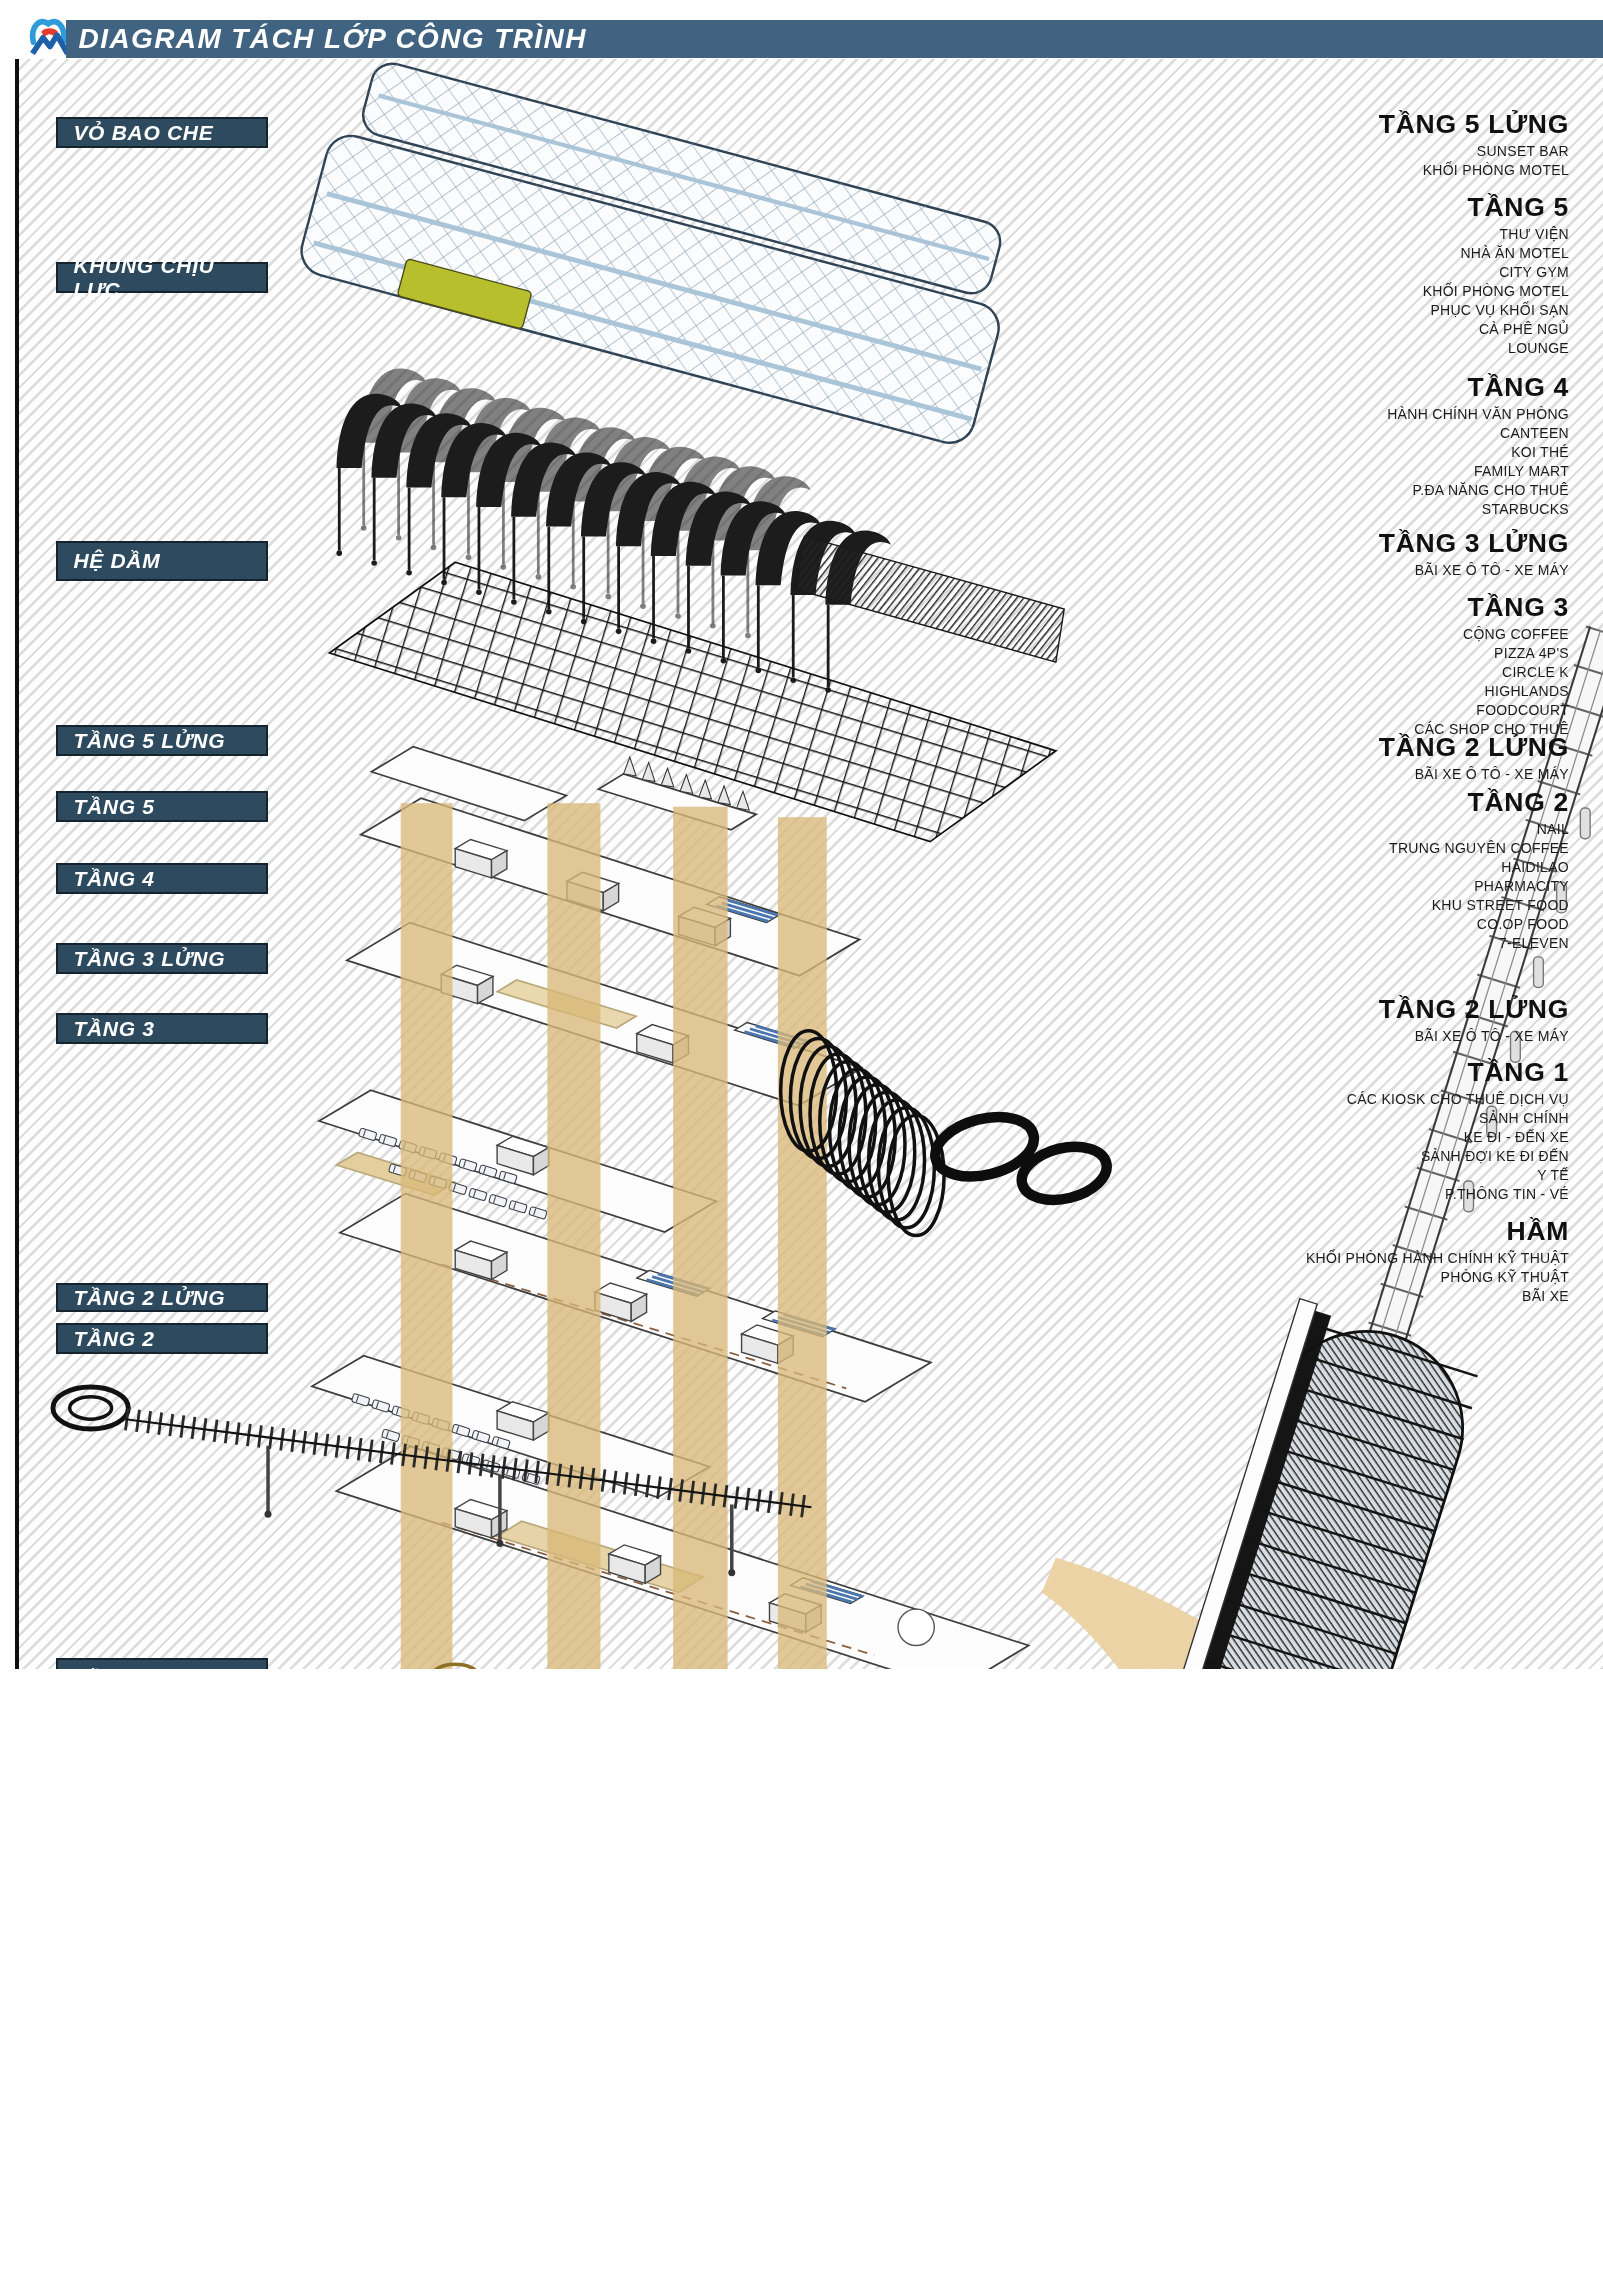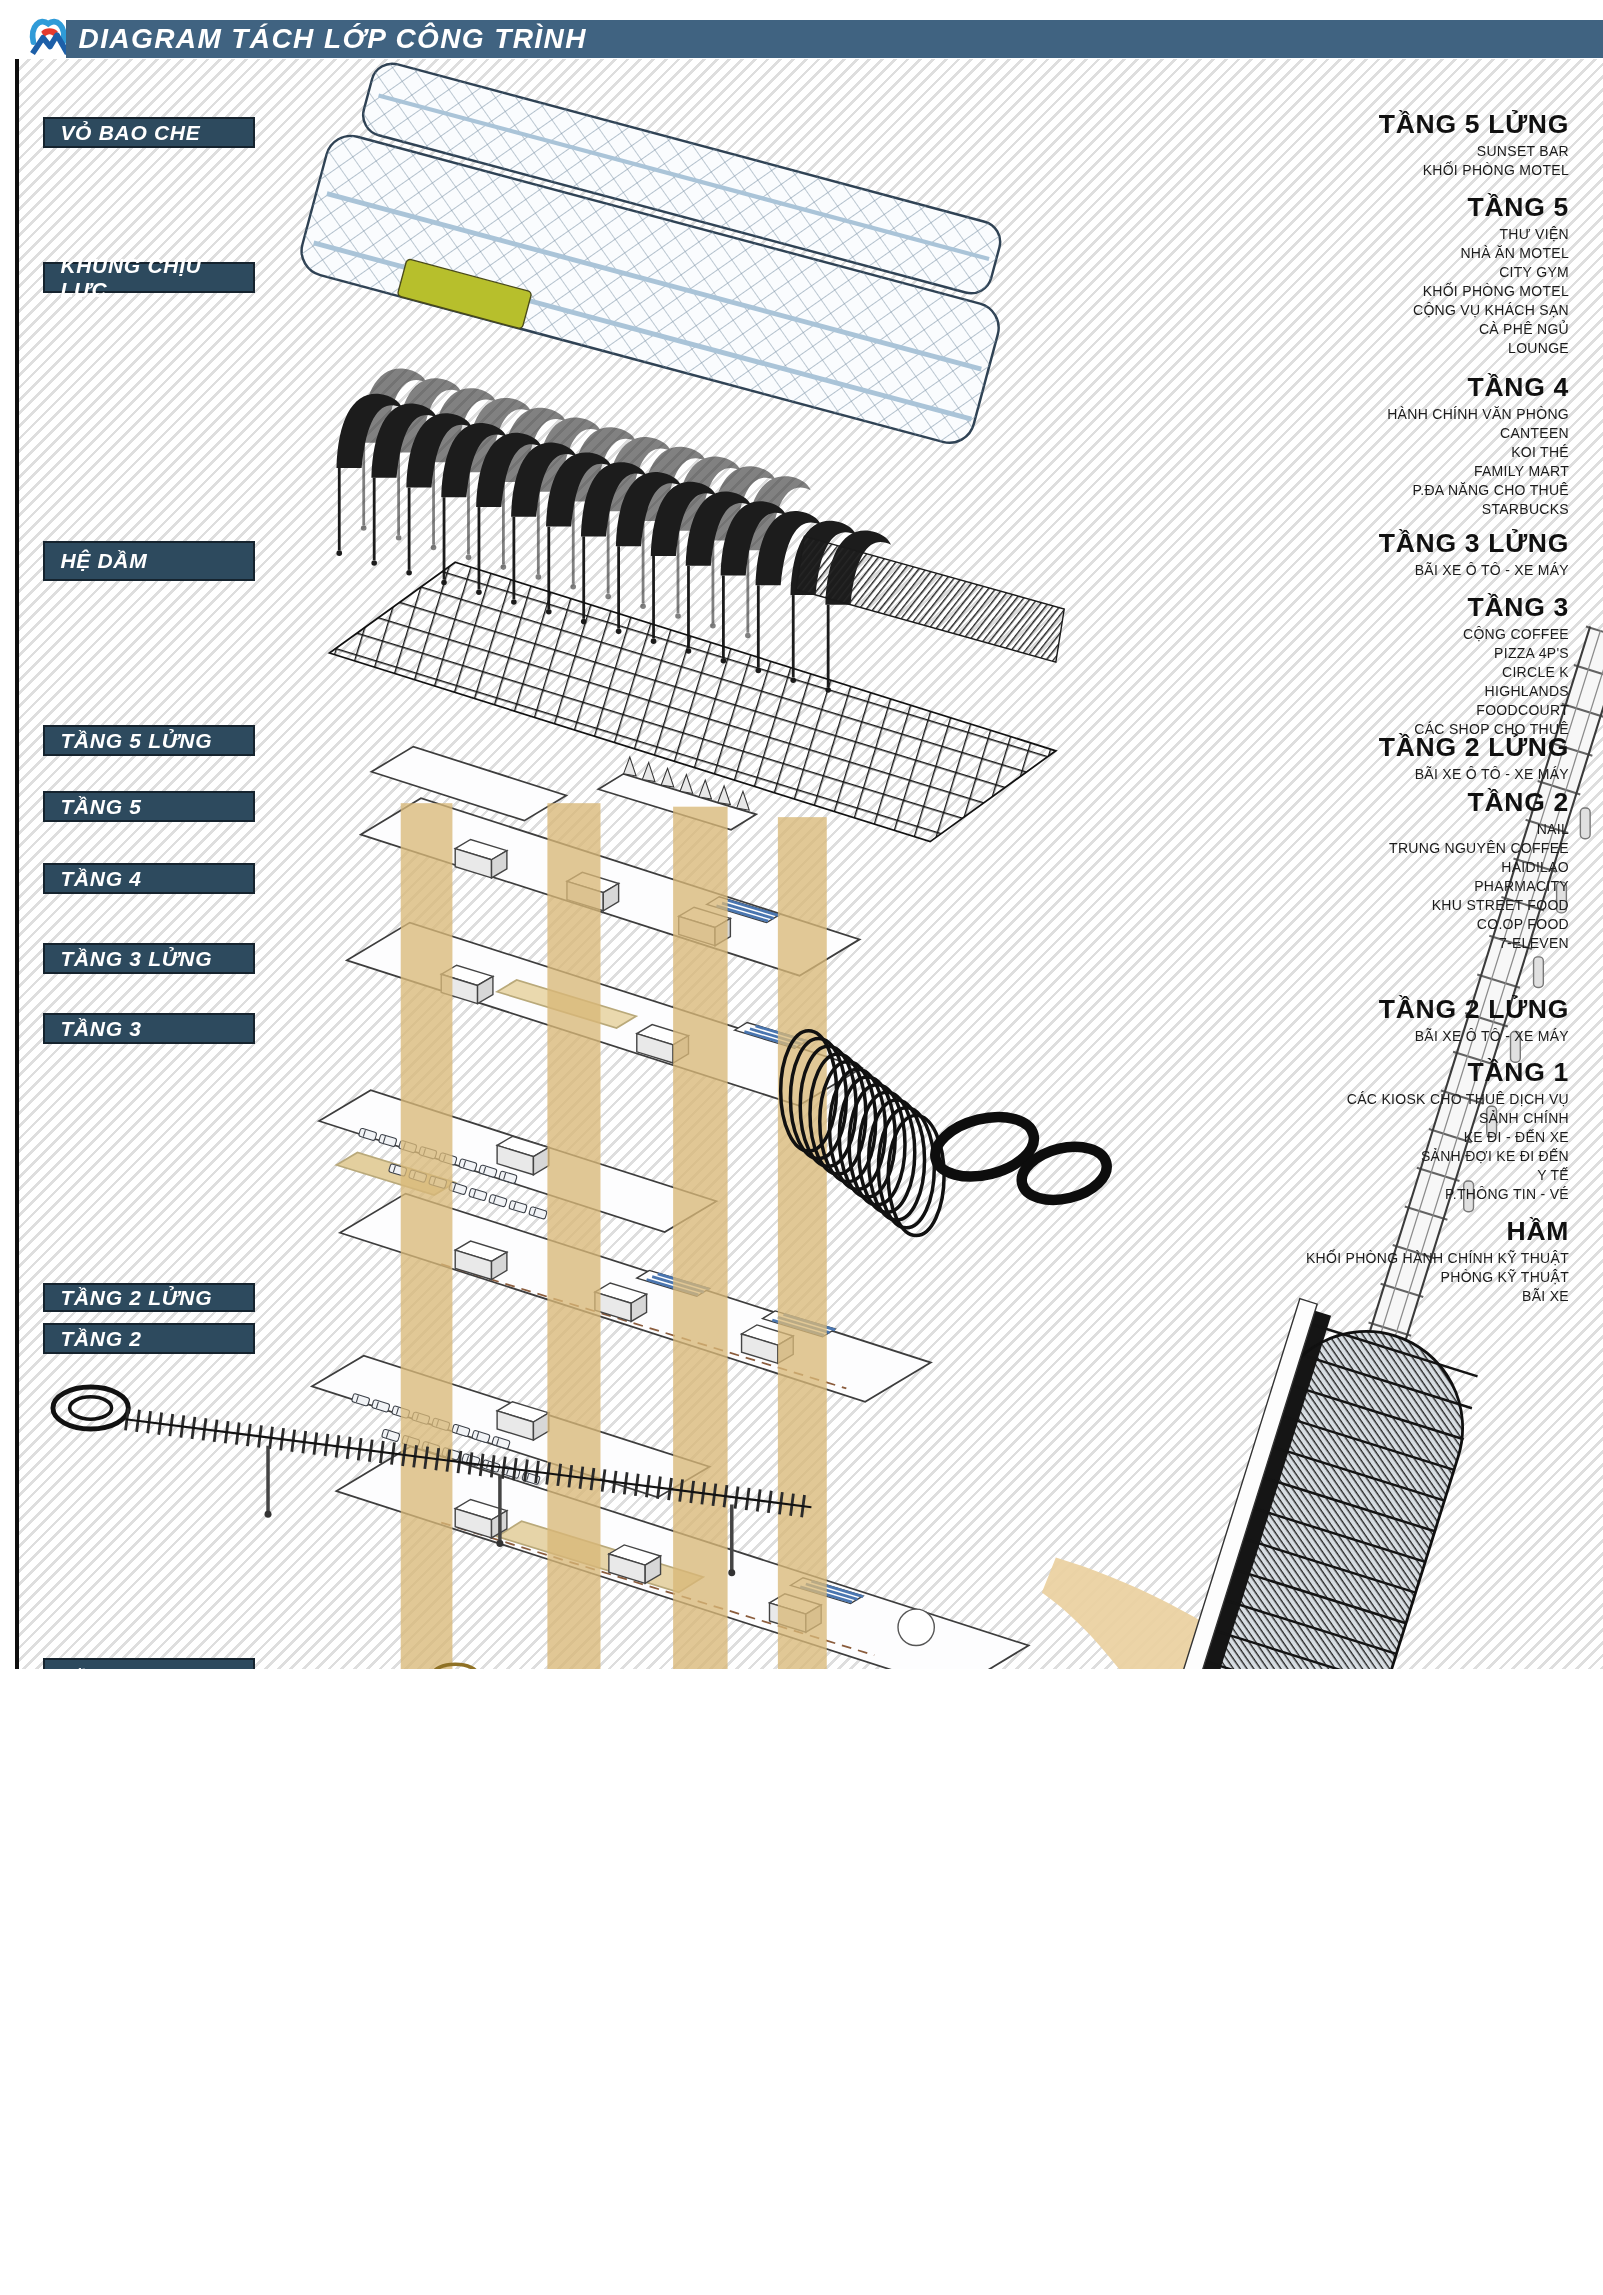--- a/index.html
+++ b/index.html
@@ -12,21 +12,21 @@
   .title-band span{display:block;line-height:38px;padding-left:12.6px;color:#ffffff;
         font-weight:bold;font-style:italic;font-size:28px;letter-spacing:1.4px;}
   
   .hatch{position:absolute;left:11.2px;top:59px;width:1593px;height:2229px;
         background:repeating-linear-gradient(135deg,#ffffff 0 6.3px,#dedede 6.3px 9px);}
   .frame-left{position:absolute;left:7px;top:59px;width:4.2px;height:2236px;background:#0e0e0e;z-index:4;}
   .frame-bottom{position:absolute;left:7px;top:2289px;width:1597px;height:7px;background:#0e0e0e;z-index:4;}
   
   .drawing{position:absolute;left:0;top:0;width:1604px;height:2295px;z-index:1;}
   
-  .llabel{position:absolute;left:35px;width:212px;background:#2d4a5e;border:2.1px solid #15232e;
+  .llabel{position:absolute;left:48px;width:212px;background:#2d4a5e;border:2.1px solid #15232e;
         box-sizing:border-box;color:#ffffff;font-weight:bold;font-style:italic;font-size:21px;
         letter-spacing:0.7px;display:flex;align-items:center;padding-left:15.4px;z-index:3;}
   
   .rblock{position:absolute;right:43px;width:503px;text-align:right;z-index:3;color:#101010;}
   .rblock .rtitle{font-weight:bold;font-size:26.5px;letter-spacing:0.7px;line-height:28px;margin-bottom:3.5px;}
   .rblock .ritem{font-size:14px;line-height:19px;letter-spacing:0.3px;color:#1b1b1b;}
 </style>
 </head>
 <body>
 
@@ -384,21 +384,21 @@
     <div class="rtitle">TẦNG 5 LỬNG</div>
     <div class="ritem">SUNSET BAR</div>
     <div class="ritem">KHỐI PHÒNG MOTEL</div>
   </div>
   <div class="rblock" style="top:193px">
     <div class="rtitle">TẦNG 5</div>
     <div class="ritem">THƯ VIỆN</div>
     <div class="ritem">NHÀ ĂN MOTEL</div>
     <div class="ritem">CITY GYM</div>
     <div class="ritem">KHỐI PHÒNG MOTEL</div>
-    <div class="ritem">CỘNG VỤ KHÁCH SẠN</div>
+    <div class="ritem">PHỤC VỤ KHỐI SẠN</div>
     <div class="ritem">CÀ PHÊ NGỦ</div>
     <div class="ritem">LOUNGE</div>
   </div>
   <div class="rblock" style="top:373px">
     <div class="rtitle">TẦNG 4</div>
     <div class="ritem">HÀNH CHÍNH VĂN PHÒNG</div>
     <div class="ritem">CANTEEN</div>
     <div class="ritem">KOI THÉ</div>
     <div class="ritem">FAMILY MART</div>
     <div class="ritem">P.ĐA NĂNG CHO THUÊ</div>

